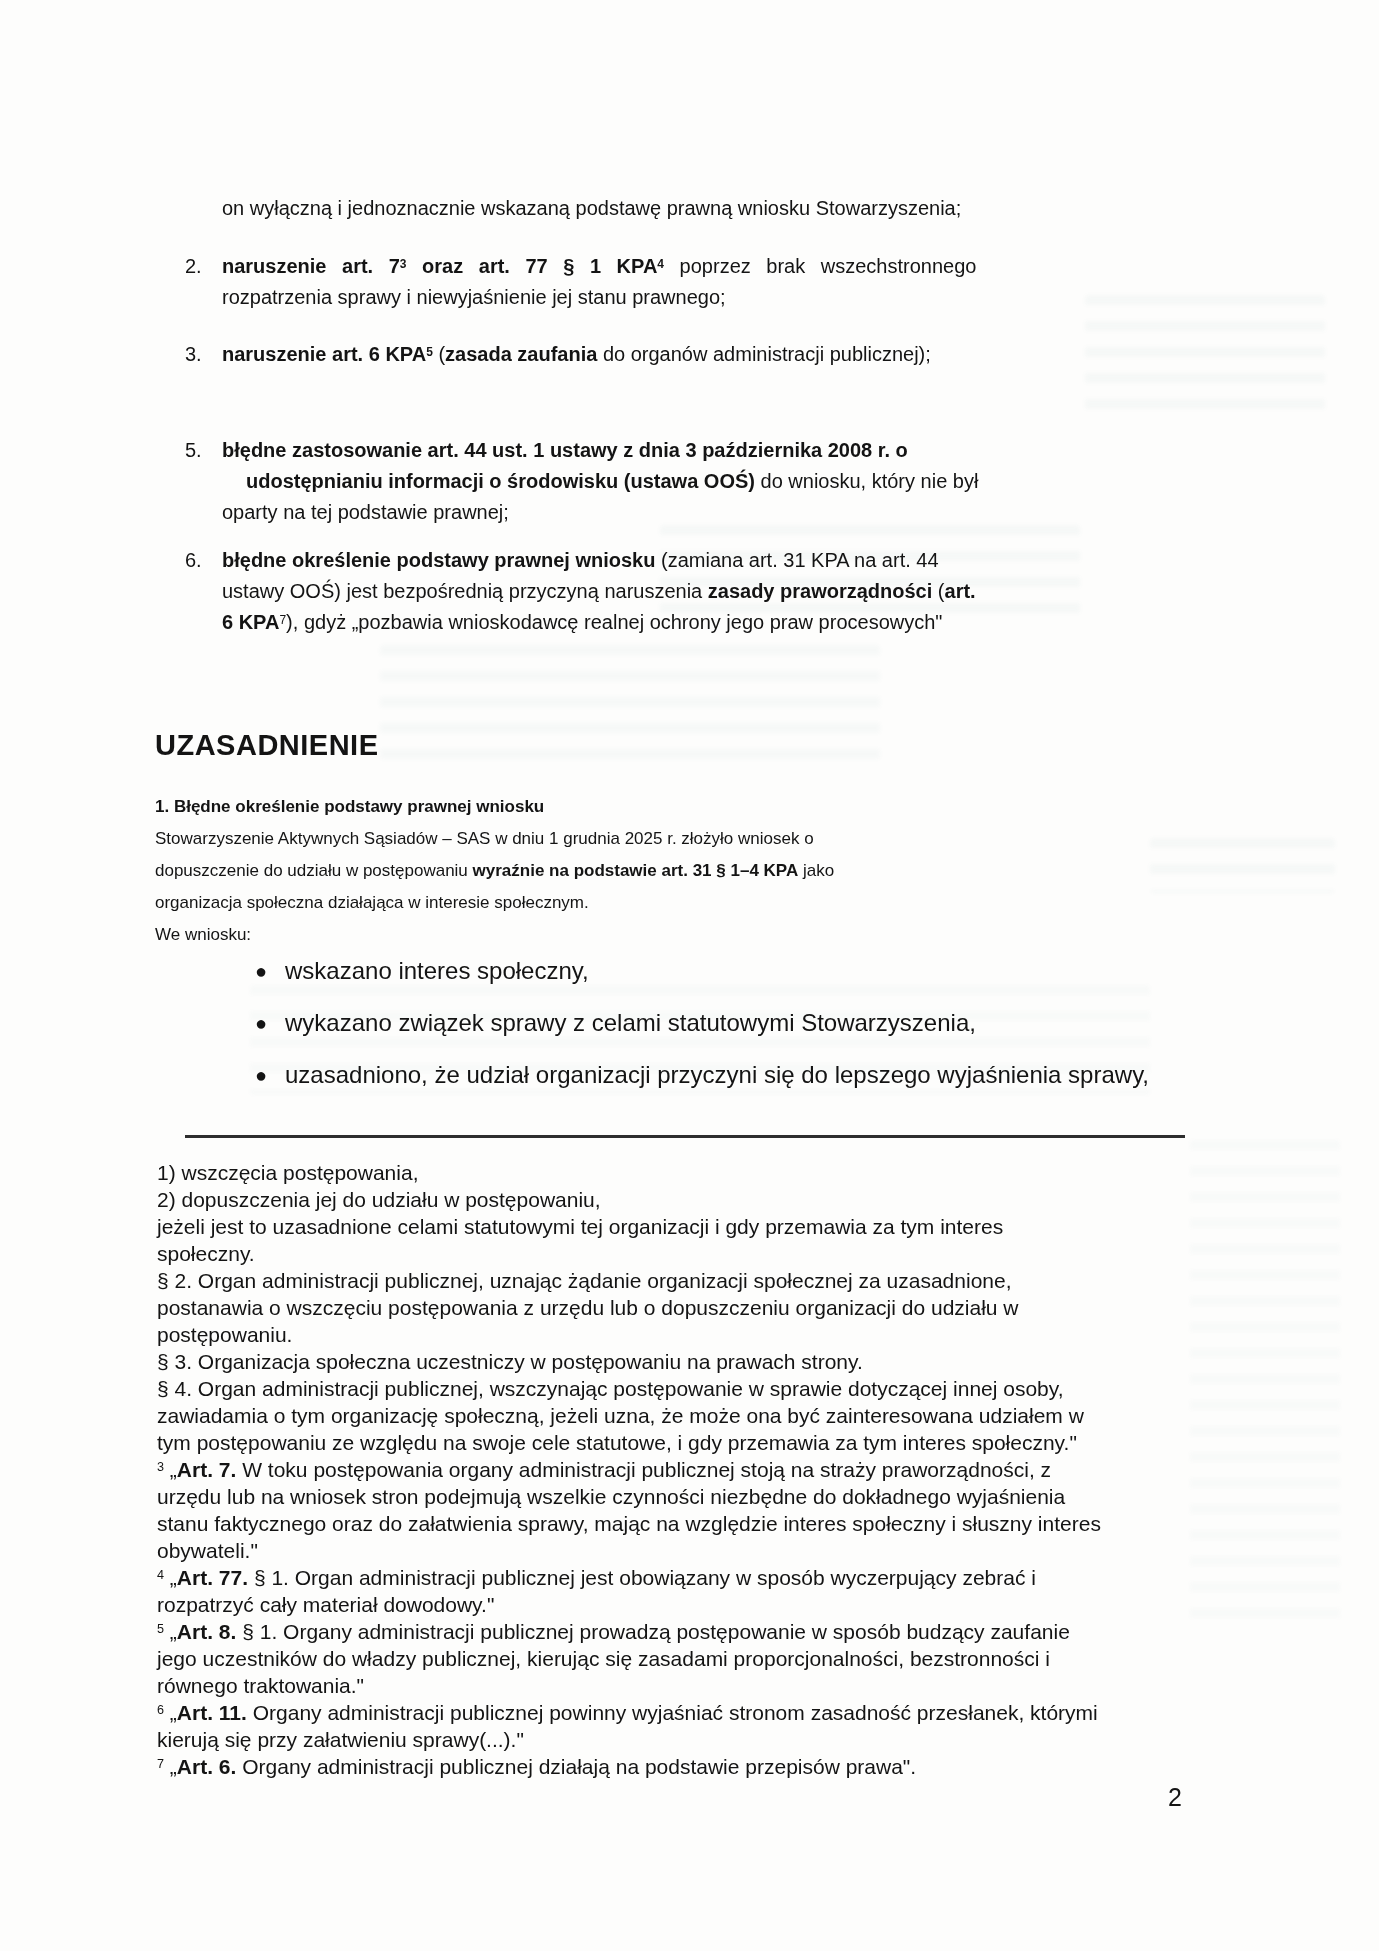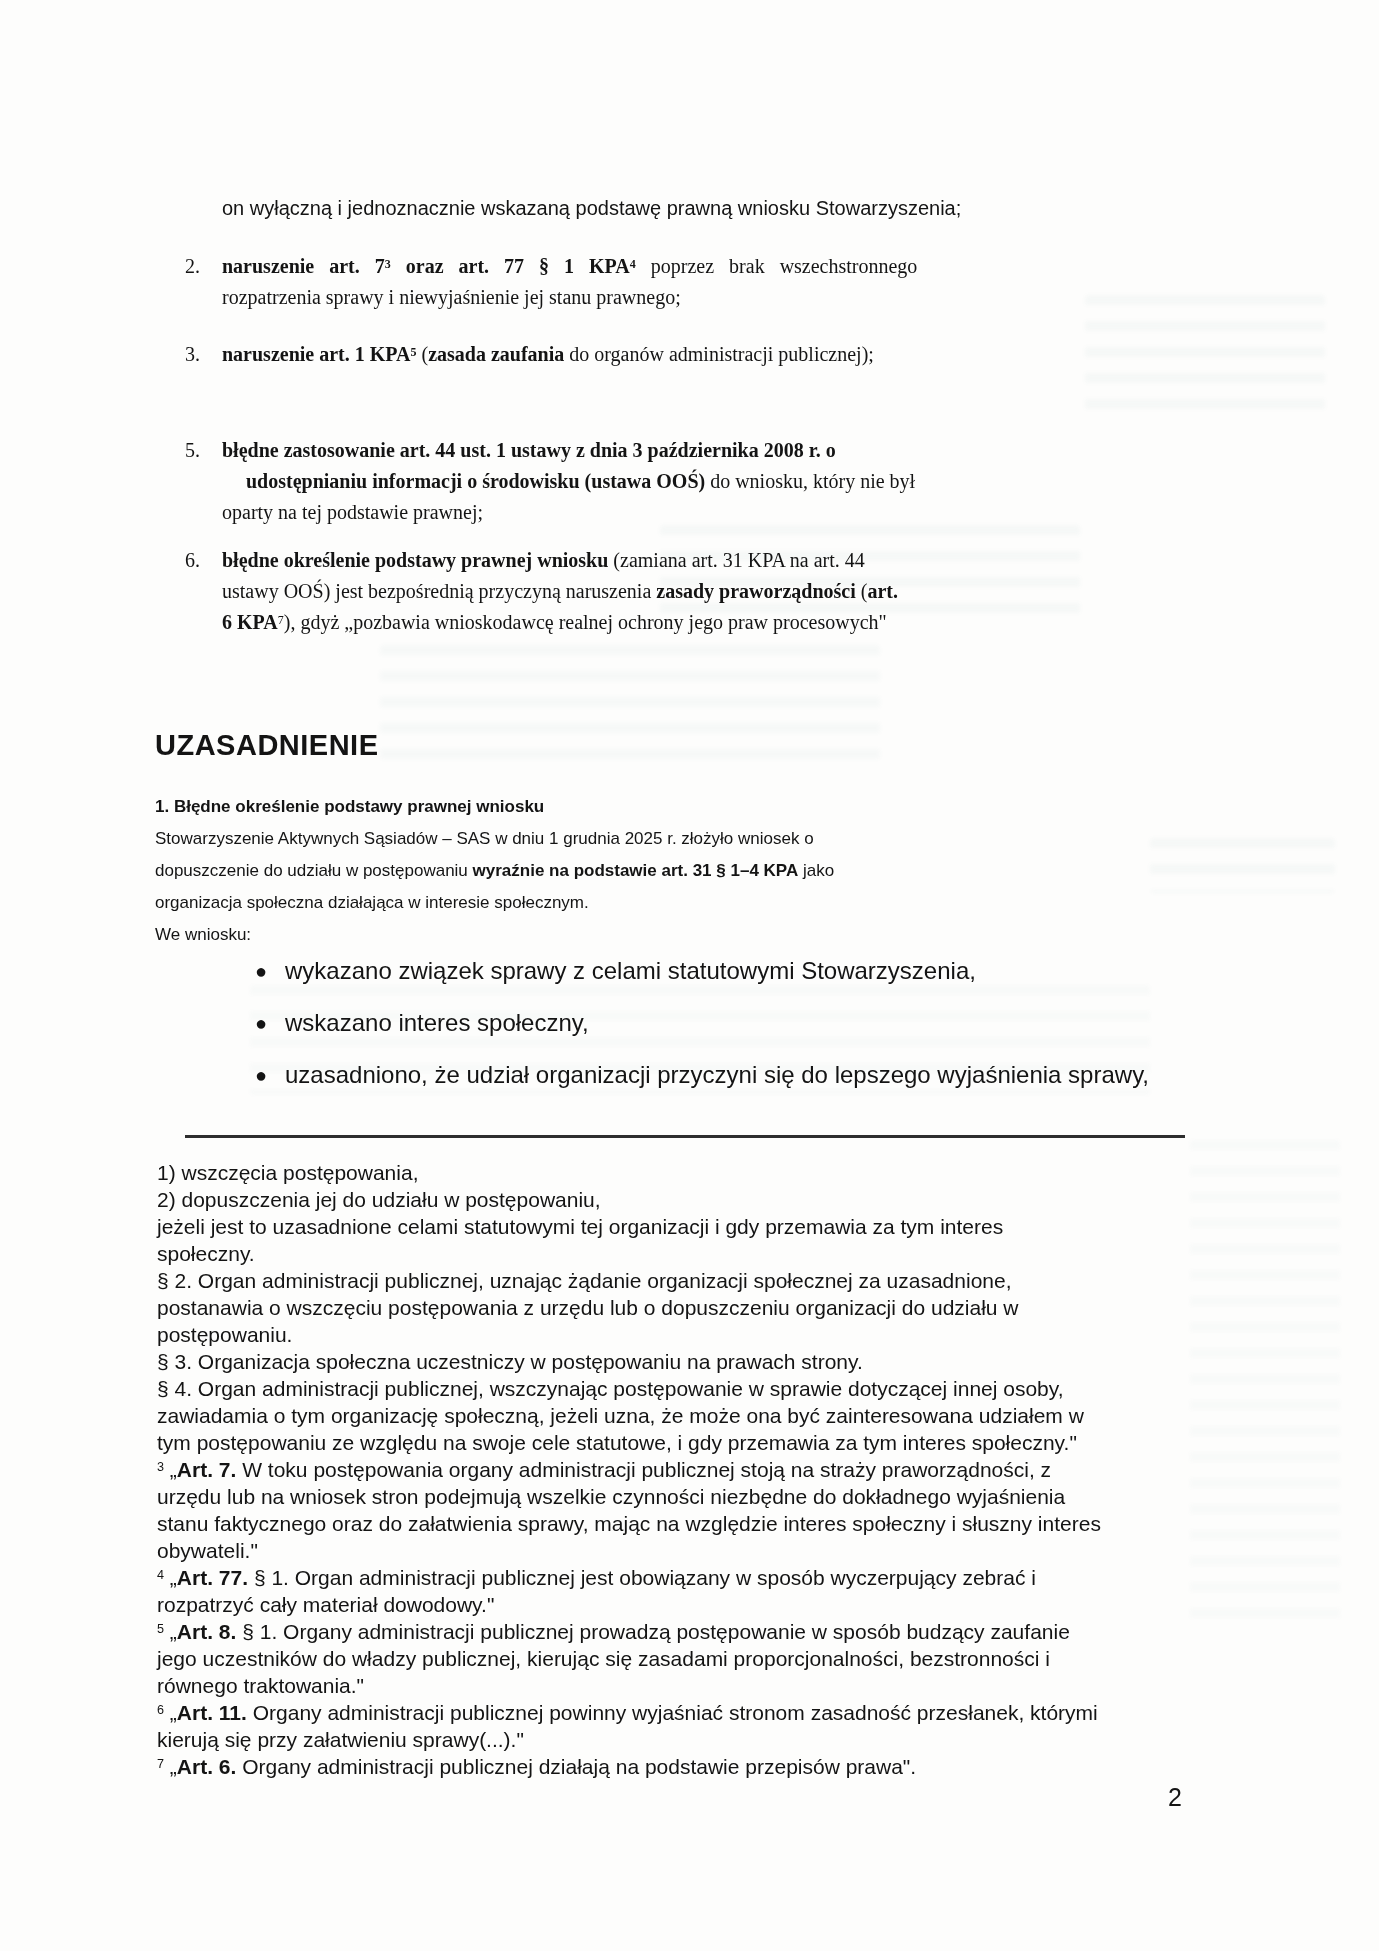--- a/index.html
+++ b/index.html
@@ -8,21 +8,21 @@
     background:#fdfdfc;
     font-family:"Liberation Sans", sans-serif;
     color:#141414;
     position:relative;
     overflow:hidden;
   }
   .page{position:absolute;inset:0;}
   .block{position:absolute;white-space:nowrap;}
   .body-text{font-size:20px;line-height:31px;}
   .intro{top:193px;left:222px;}
-  .li{left:185px;font-family:Liberation Serif, serif;}
+  .li{left:185px;}
   .li .num{display:inline-block;width:37px;vertical-align:top;}
   .li .li-text{display:inline-block;vertical-align:top;}
   #item2{top:251px;}
   #item3{top:339px;}
   #item4{top:387px;}
   #item5{top:435px;}
   #item6{top:545px;}
   .doc-heading{top:729px;left:155px;font-size:29px;font-weight:700;letter-spacing:0.5px;}
   #section1{top:791px;left:155px;font-size:17px;line-height:32px;}
   #bullets{top:955px;left:255px;font-size:24px;line-height:32px;}
@@ -59,42 +59,42 @@
   <div class="artifact a5"></div>
   <div class="artifact a6"></div>
 
   <div class="block body-text intro">on wyłączną i jednoznacznie wskazaną podstawę prawną wniosku Stowarzyszenia;</div>
 
   <div class="block body-text li" id="item2">
     <span class="num">2.</span><span class="li-text"><span style="font-weight: 700; word-spacing: 10px;">naruszenie art. 7</span><sup style="font-weight: 700;">3</sup><span style="font-weight: 700; word-spacing: 10px;"> oraz art. 77 § 1 KPA</span><sup style="font-weight: 700;">4</sup><span style="word-spacing: 10px;"> poprzez brak wszechstronnego</span><br><span>rozpatrzenia sprawy i niewyjaśnienie jej stanu prawnego;</span></span>
   </div>
 
   <div class="block body-text li" id="item3">
-    <span class="num">3.</span><span class="li-text"><span style="font-weight: 700;">naruszenie art. 1 KPA</span><sup style="font-weight: 700;">5</sup><span> (</span><span style="font-weight: 700; text-align: center;">zasada zaufania</span><span> do organów administracji publicznej);</span></span>
+    <span class="num">3.</span><span class="li-text"><span style="font-weight: 700;">naruszenie art. 6 KPA</span><sup style="font-weight: 700;">5</sup><span> (</span><span style="font-weight: 700; text-align: center;">zasada zaufania</span><span> do organów administracji publicznej);</span></span>
   </div>
 
 
   <div class="block body-text li" id="item5">
     <span class="num">5.</span><span class="li-text"><span style="font-weight: 700;">błędne zastosowanie art. 44 ust. 1 ustawy z dnia 3 października 2008 r. o</span><br><span style="font-weight: 700; margin-left: 24px;">udostępnianiu informacji o środowisku (ustawa OOŚ)</span><span> do wniosku, który nie był</span><br><span>oparty na tej podstawie prawnej;</span></span>
   </div>
 
   <div class="block body-text li" id="item6">
     <span class="num">6.</span><span class="li-text"><span style="font-weight: 700;">błędne określenie podstawy prawnej wniosku</span><span> (zamiana art. 31 KPA na art. 44</span><br><span>ustawy OOŚ) jest bezpośrednią przyczyną naruszenia </span><span style="font-weight: 700;">zasady praworządności</span><span> (</span><span style="font-weight: 700;">art.</span><br><span style="font-weight: 700;">6 KPA</span><sup>7</sup><span>), gdyż „pozbawia wnioskodawcę realnej ochrony jego praw procesowych"</span></span>
   </div>
 
   <div class="block doc-heading">UZASADNIENIE</div>
 
   <div class="block" id="section1"><span style="font-weight: 700;">1. Błędne określenie podstawy prawnej wniosku</span><br><span>Stowarzyszenie Aktywnych Sąsiadów – SAS w dniu 1 grudnia 2025 r. złożyło wniosek o</span><br><span>dopuszczenie do udziału w postępowaniu </span><span style="font-weight: 700;">wyraźnie na podstawie art. 31 § 1–4 KPA</span><span> jako</span><br><span>organizacja społeczna działająca w interesie społecznym.</span><br><span>We wniosku:</span></div>
 
   <div class="block" id="bullets">
     <div class="bullet-item">
-      <span class="bullet-dot">●</span><span>wykazano związek sprawy z celami statutowymi Stowarzyszenia,</span>
+      <span class="bullet-dot">●</span><span>wskazano interes społeczny,</span>
     </div>
     <div class="bullet-item">
-      <span class="bullet-dot">●</span><span>wskazano interes społeczny,</span>
+      <span class="bullet-dot">●</span><span>wykazano związek sprawy z celami statutowymi Stowarzyszenia,</span>
     </div>
     <div class="bullet-item">
       <span class="bullet-dot">●</span><span>uzasadniono, że udział organizacji przyczyni się do lepszego wyjaśnienia sprawy,</span>
     </div>
   </div>
 
   <div class="separator"></div>
 
   <div class="block" id="footnotes"><span>1) wszczęcia postępowania,</span><br><span>2) dopuszczenia jej do udziału w postępowaniu,</span><br><span>jeżeli jest to uzasadnione celami statutowymi tej organizacji i gdy przemawia za tym interes</span><br><span>społeczny.</span><br><span>§ 2. Organ administracji publicznej, uznając żądanie organizacji społecznej za uzasadnione,</span><br><span>postanawia o wszczęciu postępowania z urzędu lub o dopuszczeniu organizacji do udziału w</span><br><span>postępowaniu.</span><br><span>§ 3. Organizacja społeczna uczestniczy w postępowaniu na prawach strony.</span><br><span>§ 4. Organ administracji publicznej, wszczynając postępowanie w sprawie dotyczącej innej osoby,</span><br><span>zawiadamia o tym organizację społeczną, jeżeli uzna, że może ona być zainteresowana udziałem w</span><br><span>tym postępowaniu ze względu na swoje cele statutowe, i gdy przemawia za tym interes społeczny."</span><br><sup>3</sup><span> „</span><span style="font-weight: 700;">Art. 7.</span><span> W toku postępowania organy administracji publicznej stoją na straży praworządności, z</span><br><span>urzędu lub na wniosek stron podejmują wszelkie czynności niezbędne do dokładnego wyjaśnienia</span><br><span>stanu faktycznego oraz do załatwienia sprawy, mając na względzie interes społeczny i słuszny interes</span><br><span>obywateli."</span><br><sup>4</sup><span> „</span><span style="font-weight: 700;">Art. 77.</span><span> § 1. Organ administracji publicznej jest obowiązany w sposób wyczerpujący zebrać i</span><br><span>rozpatrzyć cały materiał dowodowy."</span><br><sup>5</sup><span> „</span><span style="font-weight: 700;">Art. 8.</span><span> § 1. Organy administracji publicznej prowadzą postępowanie w sposób budzący zaufanie</span><br><span>jego uczestników do władzy publicznej, kierując się zasadami proporcjonalności, bezstronności i</span><br><span>równego traktowania."</span><br><sup>6</sup><span> „</span><span style="font-weight: 700;">Art. 11.</span><span> Organy administracji publicznej powinny wyjaśniać stronom zasadność przesłanek, którymi</span><br><span>kierują się przy załatwieniu sprawy(...)."</span><br><sup>7</sup><span> „</span><span style="font-weight: 700;">Art. 6.</span><span> Organy administracji publicznej działają na podstawie przepisów prawa".</span></div>
 

